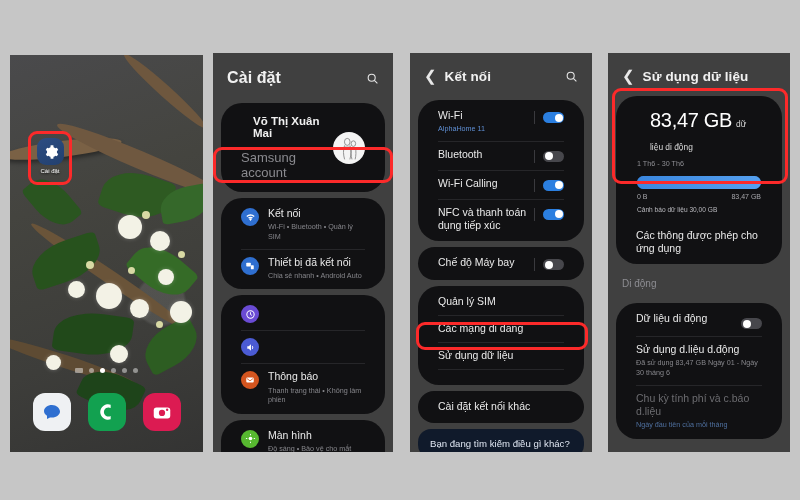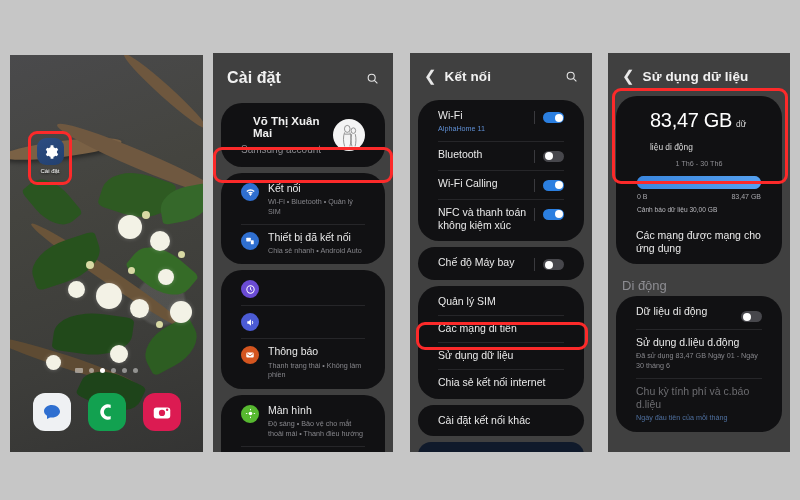--- a/index.html
+++ b/index.html
@@ -85,47 +85,47 @@
   .rtitle{color:#eaeaea;font-size:10.5px;line-height:1.25;}
   .rtitle.dim{color:#6c6c70;}
   .rsub{color:#86868b;font-size:7.2px;line-height:1.35;margin-top:2px;}
   .rsub.blue{color:#5f8fd4;}
   .rsub.dimmer{color:#4e6f9e;}
   .rico{width:18px;height:18px;border-radius:50%;margin-right:9px;flex:none;display:flex;align-items:center;justify-content:center;margin-top:1px;}
 
   
   .acct{display:flex;align-items:center;padding:10px 12px;}
   .acct .nm{color:#f0f0f0;font-size:11.5px;font-weight:bold;margin-left:12px;}
-  .acct .sb{color:#8a8a8f;font-size:10px;margin-top:5px;}
+  .acct .sb{color:#8a8a8f;font-size:13px;margin-top:11px;}
   .avatar{width:32px;height:32px;border-radius:50%;background:#f4f4f4;flex:none;display:flex;align-items:center;justify-content:center;overflow:hidden;}
 
   
   .tog{width:21px;height:11px;border-radius:6px;flex:none;margin-left:8px;margin-top:3px;position:relative;}
   .tog.on{background:#2b7fe0;}
   .tog.off{background:#47474c;}
   .tog .knob{position:absolute;top:1.5px;width:8px;height:8px;border-radius:50%;background:#fff;}
   .tog.on .knob{right:1.5px;}
   .tog.off .knob{left:1.5px;}
   .togbar{width:1px;height:13px;background:#3a3a3e;margin-left:6px;margin-top:2px;flex:none;}
 
-  .seclabel{color:#8d8d92;font-size:13px;padding:8px 14px 3px 14px;}
+  .seclabel{color:#8d8d92;font-size:10px;padding:8px 14px 14px 14px;}
 
   .bluebar{background:#101a2b;border-radius:13px;margin:6px 8px 0 8px;padding:9px 12px;}
   .bluebar .t{color:#dfe6f2;font-size:9.6px;}
 
   
   .hl2{left:213px;top:147px;width:180px;height:36px;}
   .hl3{left:416px;top:322px;width:172px;height:28px;}
   .hl4{left:612px;top:88px;width:176px;height:96px;}
 
   
   .du{padding:11px 13px 9px 13px;}
   .du .big{color:#ffffff;font-size:20px;font-weight:normal;letter-spacing:-.3px;margin-left:13px;}
   .du .big small{font-size:8.4px;color:#dcdcdc;margin-left:4px;letter-spacing:0;}
-  .du .per{color:#8e8e93;font-size:7.2px;margin-top:4px;text-align:center;}
+  .du .per{color:#8e8e93;font-size:7.2px;margin-top:4px;}
   .bar{height:13px;border-radius:8px;background:#2b6fc4;margin-top:8px;position:relative;overflow:hidden;}
   .bar .fill{position:absolute;left:0;top:0;bottom:0;background:linear-gradient(90deg,#3a87df,#55a0ef);}
   .du .ends{display:flex;justify-content:space-between;color:#a6a6ab;font-size:7px;margin-top:4px;}
   .du .warn{color:#b9b9be;font-size:6.6px;margin-top:6px;}
 </style>
 </head>
 <body>
 
 <div class="stage">
 
@@ -363,21 +363,21 @@
             <div class="rtitle">Wi-Fi Calling</div>
           </div>
         <div class="togbar"></div>
         <div class="tog on">
             <span class="knob"></span>
           </div>
       </div>
       <div class="row">
         <div class="divline"></div>
         <div class="rtxt">
-            <div class="rtitle">NFC và thanh toán không kiệm xúc</div>
+            <div class="rtitle">NFC và thanh toán dụng tiếp xúc</div>
           </div>
         <div class="togbar"></div>
         <div class="tog on">
             <span class="knob"></span>
           </div>
       </div>
     </div>
 
     <div class="card">
       <div class="row">
@@ -393,34 +393,31 @@
 
     <div class="card">
       <div class="row">
         <div class="rtxt">
             <div class="rtitle">Quản lý SIM</div>
           </div>
       </div>
       <div class="row">
         <div class="divline"></div>
         <div class="rtxt">
-            <div class="rtitle">Các mạng di tiên</div>
+            <div class="rtitle">Các mạng di đang</div>
           </div>
       </div>
       <div class="row">
         <div class="divline"></div>
         <div class="rtxt">
             <div class="rtitle">Sử dụng dữ liệu</div>
           </div>
       </div>
       <div class="row">
         <div class="divline"></div>
-        <div class="rtxt">
-            <div class="rtitle">Chia sẻ kết nối internet</div>
-          </div>
       </div>
     </div>
 
     <div class="card">
       <div class="row">
         <div class="rtxt">
             <div class="rtitle">Cài đặt kết nối khác</div>
           </div>
       </div>
     </div>
@@ -449,21 +446,21 @@
         <div class="ends">
           <span>0 B</span>
           <span>83,47 GB</span>
         </div>
         <div class="warn">Cảnh báo dữ liệu 30,00 GB</div>
       </div>
 
       <div class="row">
         <div class="divline"></div>
         <div class="rtxt">
-            <div class="rtitle">Các mạng được mạng cho ứng dụng</div>
+            <div class="rtitle">Các thông được phép cho ứng dụng</div>
           </div>
       </div>
     </div>
 
     <div class="seclabel">Di động</div>
     <div class="card" style="margin-top:0">
       <div class="row">
         <div class="rtxt">
           <div class="rtitle">Dữ liệu di động</div>
         </div>

